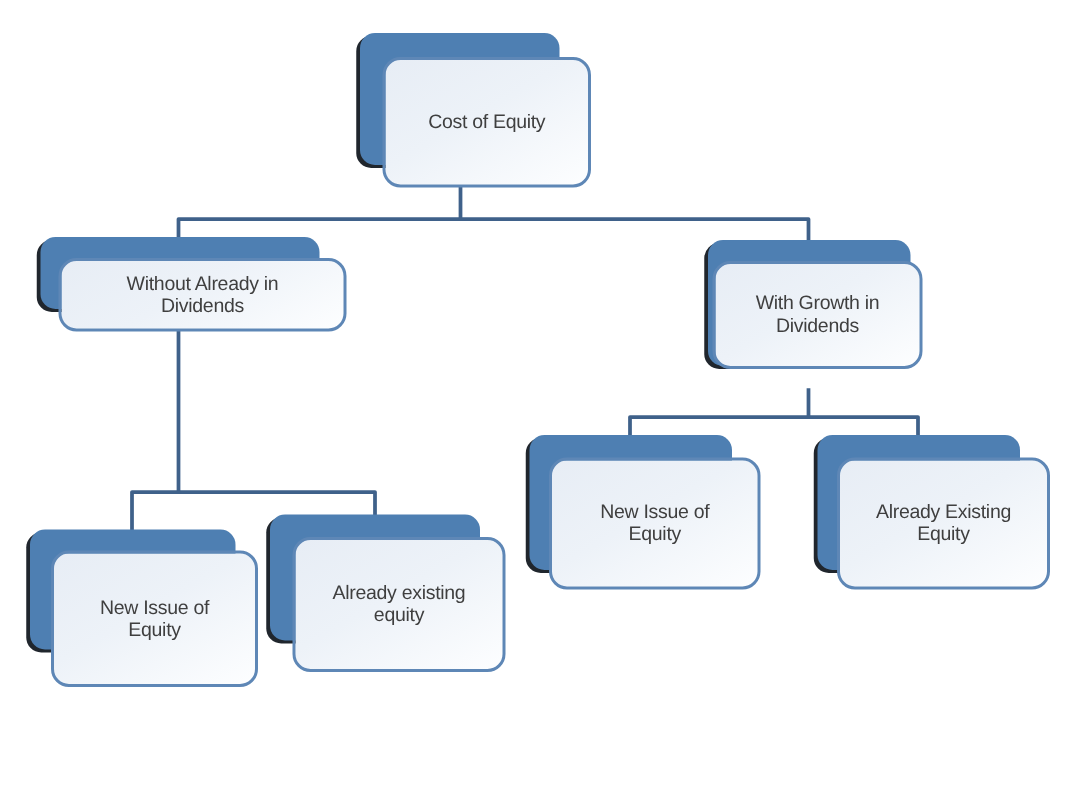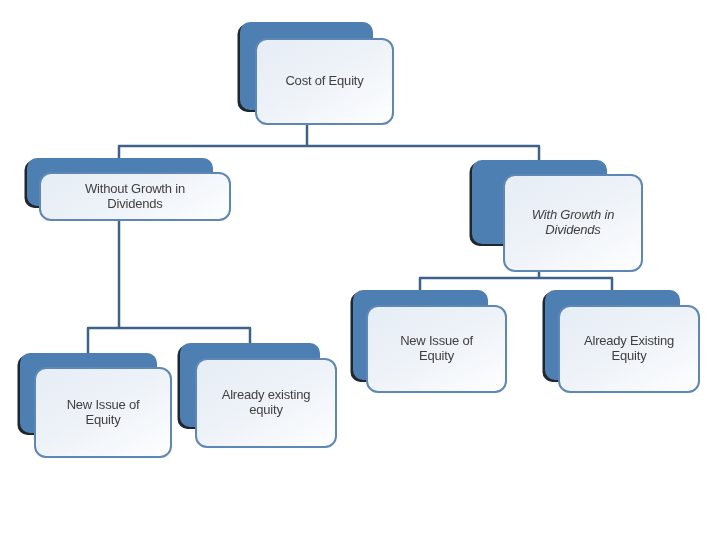--- a/index.html
+++ b/index.html
@@ -24,21 +24,21 @@
     text-align:center;
   }
   .line{
     white-space:pre-line;
     font-size:13px;line-height:1.12;color:var(--text,#3f3f3f);
     letter-spacing:-0.2px;
   }
   
   .n1{left:240px;top:22px;}  .n1 .card-back{width:133px;height:88px;} .n1 .card-front{left:15px;top:16px;width:139px;height:87px;}
   .n2{left:27px;top:158px;}  .n2 .card-back{width:186px;height:48px;} .n2 .card-front{left:12px;top:14px;width:192px;height:49px;}
-  .n3{left:472px;top:160px;} .n3 .card-back{width:135px;height:84px;} .n3 .card-front{left:31px;top:14px;width:140px;height:98px;font-style:italic;}
+  .n3{left:472px;top:160px;} .n3 .card-back{width:135px;height:84px;} .n3 .card-front{left:3px;top:14px;width:140px;height:72px;}
   .n4{left:20px;top:353px;}  .n4 .card-back{width:137px;height:80px;} .n4 .card-front{left:14px;top:14px;width:138px;height:91px;}
   .n5{left:180px;top:343px;} .n5 .card-back{width:140px;height:84px;} .n5 .card-front{left:15px;top:15px;width:142px;height:90px;}
   .n6{left:353px;top:290px;} .n6 .card-back{width:135px;height:90px;} .n6 .card-front{left:13px;top:15px;width:141px;height:88px;}
   .n7{left:545px;top:290px;} .n7 .card-back{width:135px;height:90px;} .n7 .card-front{left:13px;top:15px;width:142px;height:88px;}
 </style>
 </head>
 <body>
 
 <div class="stage">
 
@@ -51,21 +51,21 @@
   <div class="node n1">
     <div class="card-back"></div>
     <div class="card-front">
       <div class="line">Cost of Equity</div>
     </div>
   </div>
 
   <div class="node n2">
     <div class="card-back"></div>
     <div class="card-front">
-      <div class="line">Without Growth in
+      <div class="line">Without Already in
 Dividends</div>
     </div>
   </div>
 
   <div class="node n3">
     <div class="card-back"></div>
     <div class="card-front">
       <div class="line">With Growth in
 Dividends</div>
     </div>

